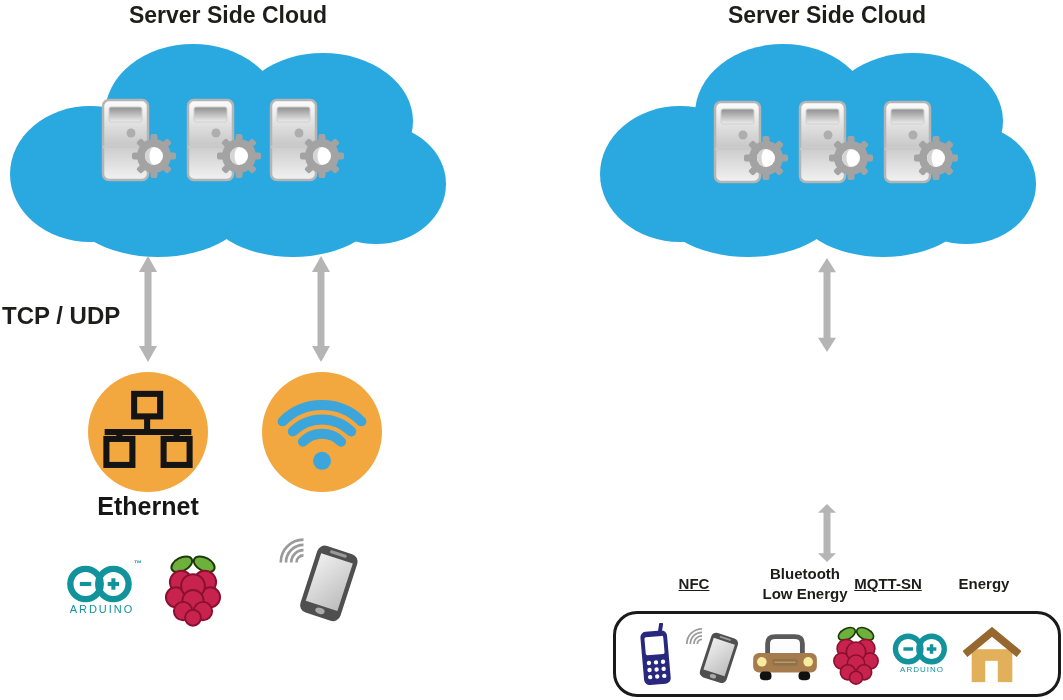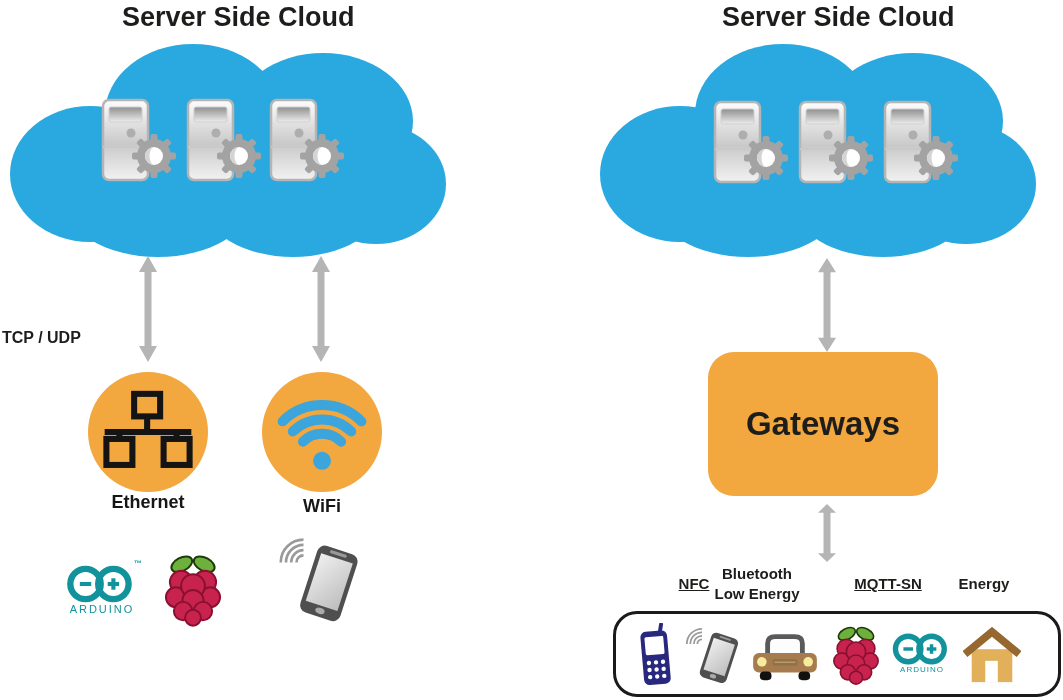--- a/index.html
+++ b/index.html
@@ -2,29 +2,29 @@
 <html><head>
 <meta charset="utf-8">
 <style>
   html,body{margin:0;padding:0;background:#fff;}
   .canvas{
     position:relative;width:1063px;height:700px;background:#ffffff;overflow:hidden;
     font-family:"Liberation Sans", sans-serif;color:#1d1d1b;
   }
   .abs{position:absolute;}
   .title{
-    font-size:27px;font-weight:bold;letter-spacing:0px;color:#1d1d1b;
+    font-size:23px;font-weight:bold;letter-spacing:0px;color:#1d1d1b;
     text-align:center;white-space:nowrap;
   }
-  .side-label{font-size:16px;font-weight:bold;color:#1d1d1b;white-space:nowrap;margin-top:27px;}
+  .side-label{font-size:24px;font-weight:bold;color:#1d1d1b;white-space:nowrap;}
   .badge{
     width:120px;height:120px;border-radius:50%;background:#F2A73F;
     display:flex;align-items:center;justify-content:center;
   }
-  .badge-label{font-size:18px;font-weight:bold;text-align:center;color:#161616;}
+  .badge-label{font-size:25px;font-weight:bold;text-align:center;color:#161616;}
   .gateways-box{
     width:230px;height:144px;border-radius:26px;background:#F2A73F;
     display:flex;align-items:center;justify-content:center;
   }
   .gateways-label{font-size:33px;font-weight:bold;color:#1d1d1b;}
   .proto-label{
     font-size:15px;font-weight:bold;color:#1d1d1b;text-align:center;
     white-space:pre-line;line-height:1.35;
   }
   .devices-box{
@@ -233,21 +233,20 @@
         <use href="#sym-ethernet"></use>
       </svg>
   </div>
   <div class="abs badge" style="left:262px;top:372px;">
     <svg width="108" height="108">
         <use href="#sym-wifi"></use>
       </svg>
   </div>
 
   <div class="abs badge-label" style="left:88px;top:492px;width:120px;">Ethernet</div>
-  <div class="abs badge-label" style="left:262px;top:496px;width:120px;">WiFi</div>
 
   <div class="abs" style="left:64px;top:563px;width:76px;">
     <svg width="76" height="42">
         <use href="#sym-arduino-mark"></use>
       </svg>
     <span class="arduino-tm" style="right:-2px;top:-4px;">™</span>
     <div class="arduino-text big">ARDUINO</div>
   </div>
 
   <svg class="abs" style="left:160px;top:553px;" width="66" height="74">
@@ -271,30 +270,27 @@
       <use href="#sym-server"></use>
     </svg>
   <svg class="abs" style="left:882px;top:100px;" width="78" height="86">
       <use href="#sym-server"></use>
     </svg>
 
   <svg class="abs" style="left:816px;top:258px;" width="22" height="94">
       <use href="#sym-varrow"></use>
     </svg>
 
-  <div class="abs gateways-box" style="left:708px;top:352px;">
-    <div class="gateways-label">Gateways</div>
-  </div>
 
   <svg class="abs" style="left:816px;top:504px;" width="22" height="58">
       <use href="#sym-varrow"></use>
     </svg>
 
   <div class="abs proto-label" style="left:664px;top:574px;width:60px;text-decoration:underline;">NFC</div>
-  <div class="abs proto-label" style="left:705px;top:564px;width:104px;">Bluetooth
+  <div class="abs proto-label" style="left:753px;top:564px;width:104px;">Bluetooth
 Low Energy</div>
   <div class="abs proto-label" style="left:843px;top:574px;width:90px;text-decoration:underline;">MQTT-SN</div>
   <div class="abs proto-label" style="left:944px;top:574px;width:80px;">Energy</div>
 
   <div class="abs devices-box" style="left:613px;top:611px;"></div>
 
   <svg class="abs" style="left:636px;top:623px;" width="42" height="66">
       <use href="#sym-featurephone"></use>
     </svg>
   <svg class="abs" style="left:681px;top:622px;" width="70" height="66">

